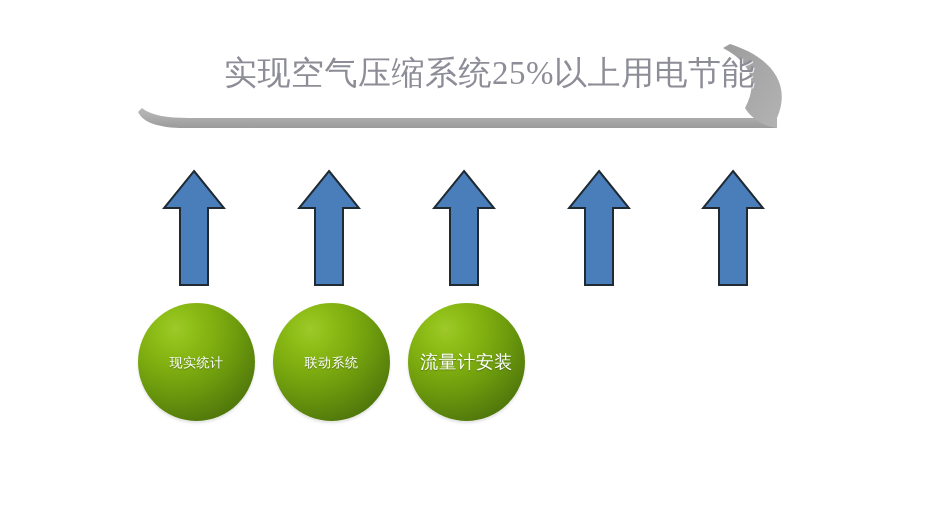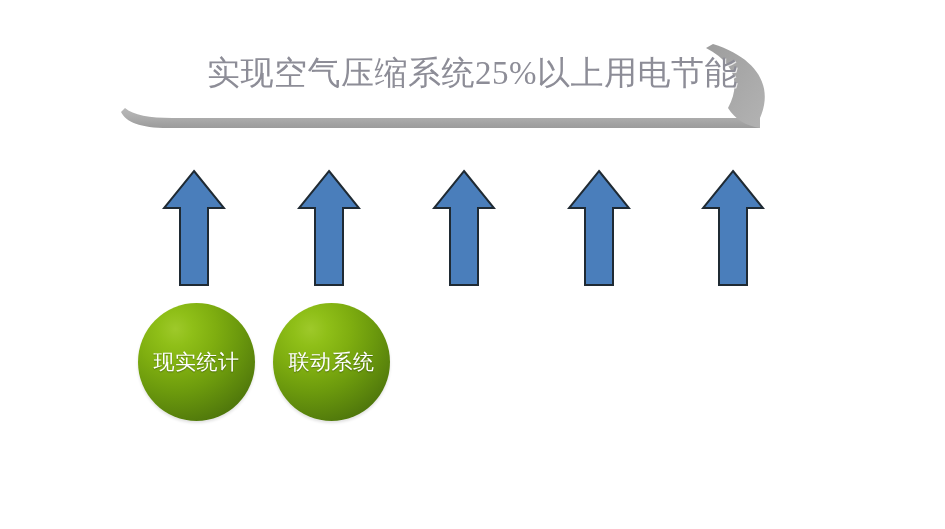--- a/index.html
+++ b/index.html
@@ -16,21 +16,21 @@
   #slide {
     position: relative;
     width: 945px;
     height: 529px;
     background: #ffffff;
   }
 
   
   #title-block {
     position: absolute;
-    left: 0;
+    left: 17px;
     top: 36px;
     width: 828px;
     height: 100px;
   }
   #banner-svg {
     position: absolute;
     left: 0;
     top: 0;
   }
   #title-text {
@@ -92,21 +92,21 @@
     justify-content: center;
     text-align: center;
     color: #ffffff;
     font-family: "Liberation Serif", "DejaVu Serif", serif;
     font-size: 19px;
     line-height: 25px;
     letter-spacing: 0.5px;
     text-shadow: 0 1px 1px rgba(40,60,10,0.45);
     white-space: pre-line;
   }
-  .node-label.size-4 { font-size: 21px; }
+  .node-label.size-4 { font-size: 13px; }
   .node-label.size-5 { font-size: 18px; }
   .node-label.size-multi { font-size: 19px; line-height: 26px; }
 </style>
 </head>
 <body>
 
 <div id="slide">
 
   <div id="title-block">
     <svg id="banner-svg" width="945" height="100" viewBox="0 0 945 100">
@@ -161,16 +161,20 @@
   <div class="node" style="left:138px">
     <div class="node-ellipse"></div>
     <div class="node-label size-4">现实统计</div>
   </div>
 
   <div class="node" style="left:273px">
     <div class="node-ellipse"></div>
     <div class="node-label size-4">联动系统</div>
   </div>
 
+  <div class="node" style="left:408px">
+    <div class="node-ellipse"></div>
+    <div class="node-label size-5">流量计安装</div>
+  </div>
 
 
 
 </div>
 
 </body></html>

